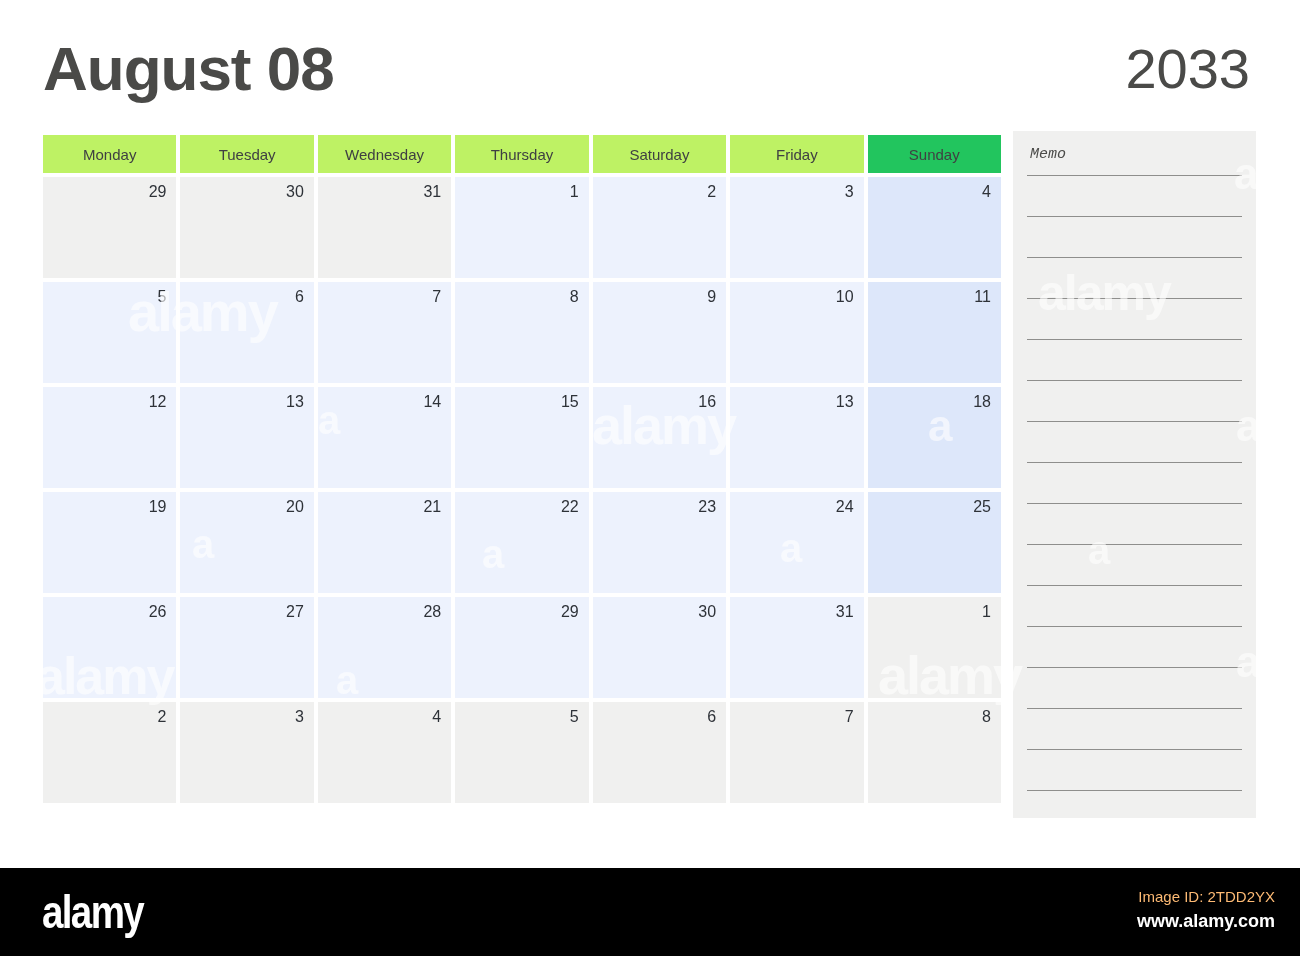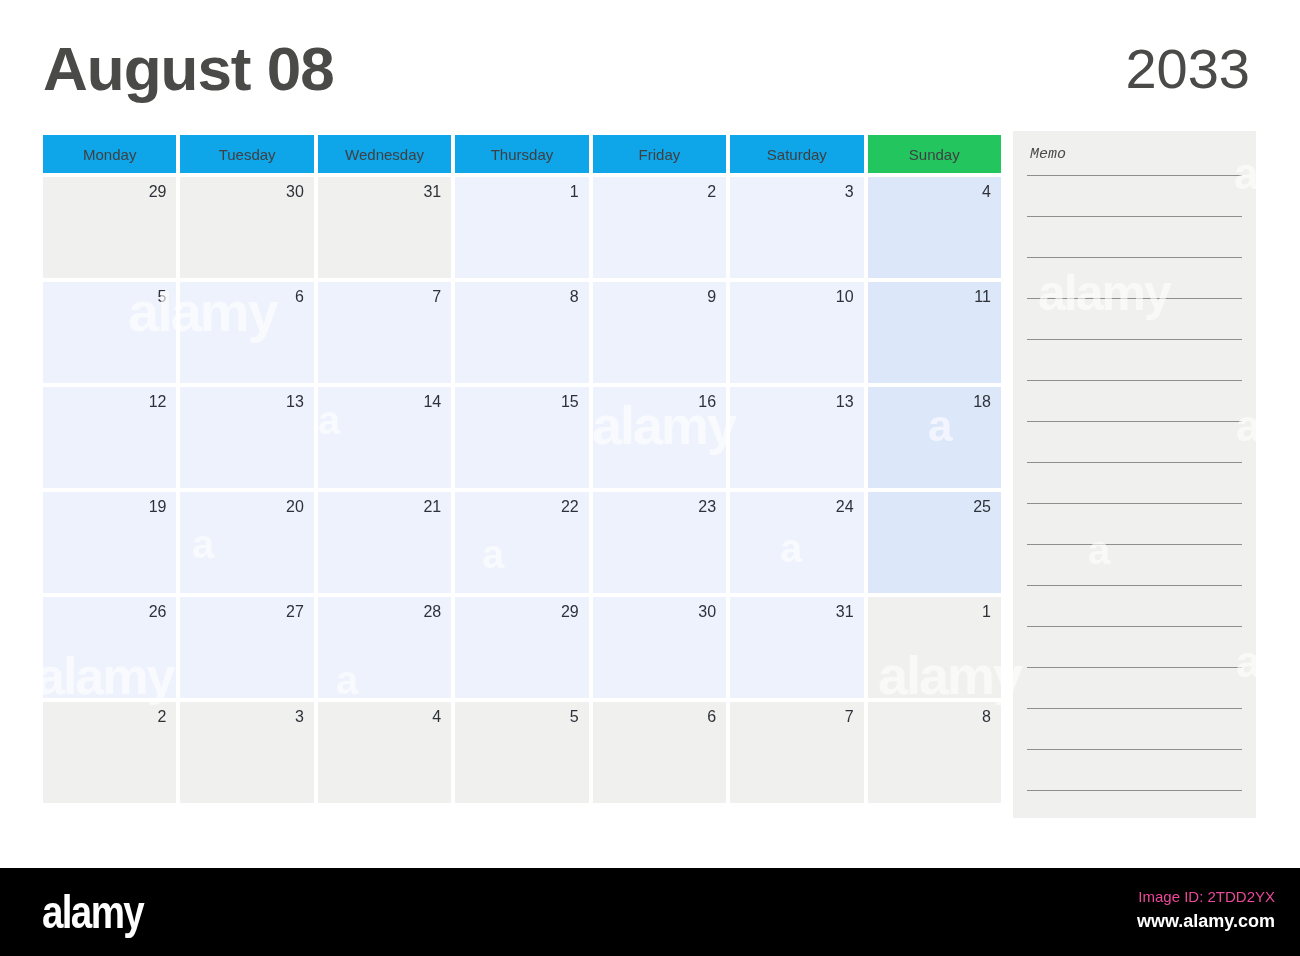--- a/index.html
+++ b/index.html
@@ -69,21 +69,21 @@
 
   .cell {
     flex: 1 1 0;
     margin-right: 4px;
     box-sizing: border-box;
     position: relative;
   }
   .cell:last-child { margin-right: 0; }
 
   .dow {
-    background: #0ea5e9;
+    background: #bef264;
     display: flex;
     align-items: center;
     justify-content: center;
     font-size: 15px;
     color: #3f4042;
     height: 38px;
   }
   .dow.sun { background: #22c55e; }
 
   .day {
@@ -166,21 +166,21 @@
     transform: scaleX(0.82);
     transform-origin: left center;
   }
   .footer-right {
     position: absolute;
     right: 25px;
     top: 18px;
     text-align: right;
   }
   .footer-imageid {
-    color: #ec4899;
+    color: #fdba74;
     font-size: 15px;
     line-height: 1.5;
     white-space: nowrap;
   }
   .footer-url {
     color: #ffffff;
     font-size: 18px;
     font-weight: bold;
     line-height: 1.4;
     white-space: nowrap;
@@ -204,24 +204,24 @@
         <div class="cell">
           <div class="dow">Tuesday</div>
         </div>
         <div class="cell">
           <div class="dow">Wednesday</div>
         </div>
         <div class="cell">
           <div class="dow">Thursday</div>
         </div>
         <div class="cell">
+          <div class="dow">Saturday</div>
+        </div>
+        <div class="cell">
           <div class="dow">Friday</div>
-        </div>
-        <div class="cell">
-          <div class="dow">Saturday</div>
         </div>
         <div class="cell">
           <div class="dow sun">Sunday</div>
         </div>
       </div>
     <div id="weeks-container">
         <div class="row week-row">
           <div class="cell">
             <div class="day other"></div>
             <div class="daynum">29</div>

